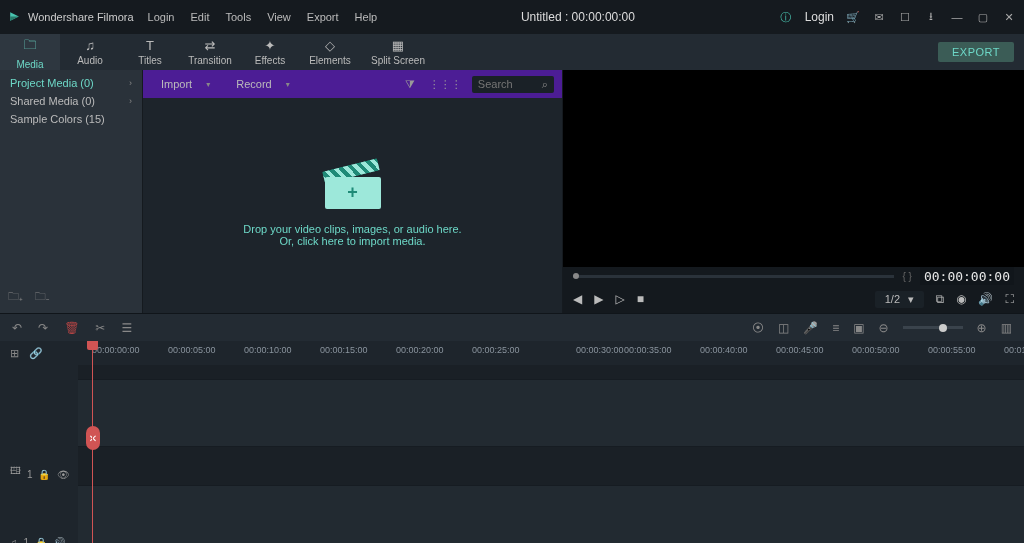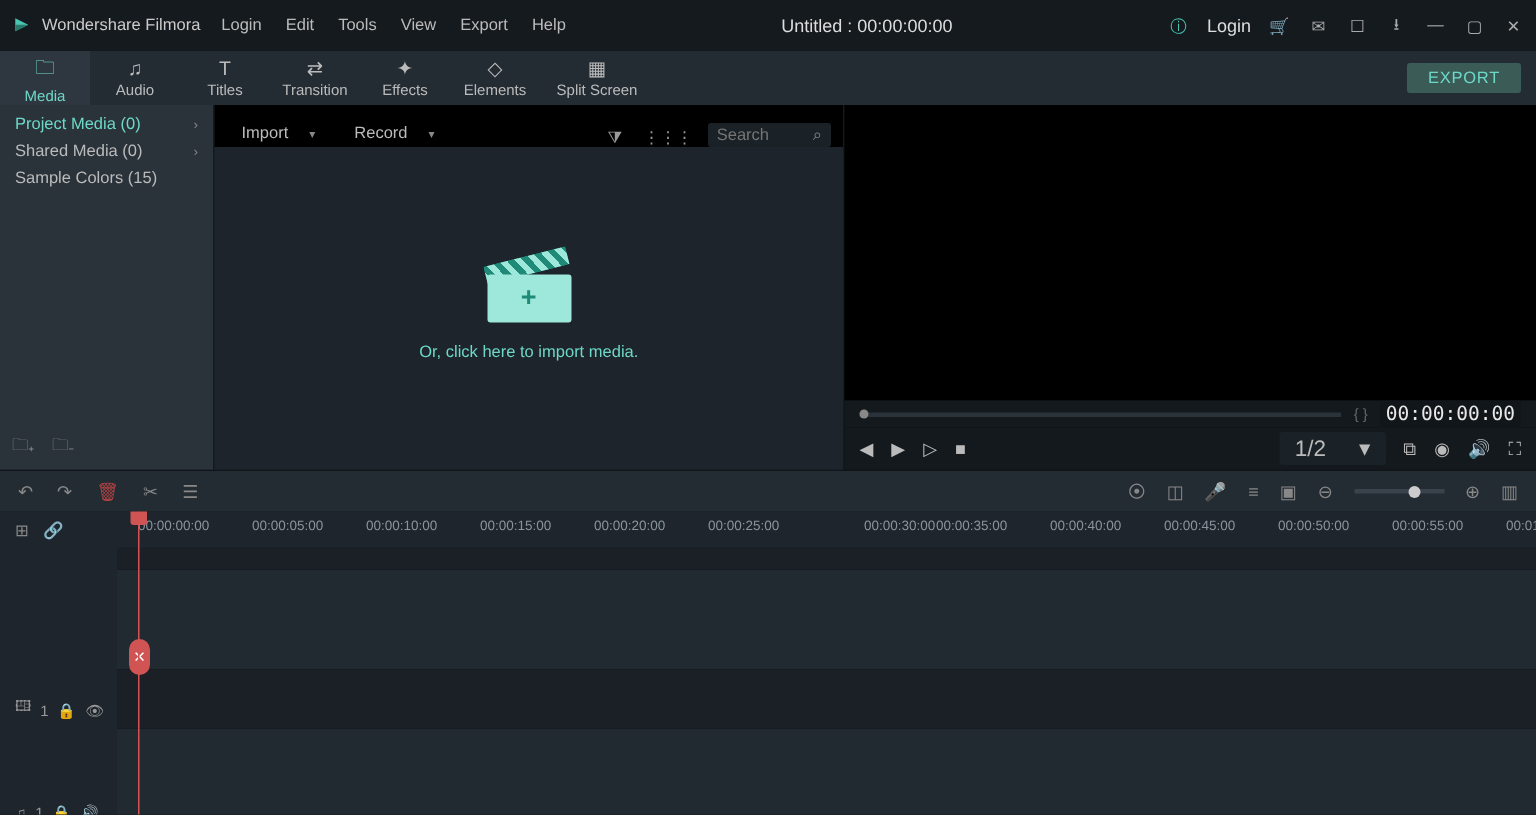--- a/index.html
+++ b/index.html
@@ -24,21 +24,21 @@
 
 .mid { display: flex; height: 243px; }
 .sidebar { width: 142px; background: #2a323a; padding-top: 4px; position: relative; }
 .side-item { padding: 3px 10px; display: flex; justify-content: space-between; align-items: center; color: #bbb; cursor: pointer; font-size: 11px; }
 .side-item.active { color: #6dd8c7; }
 .side-chev { font-size: 9px; color: #888; }
 .side-bottom { position: absolute; bottom: 6px; left: 8px; display: flex; gap: 12px; color: #888; }
 .side-bottom .ic { cursor: pointer; }
 
 .browser { flex: 1; max-width: 420px; background: #1d242b; display: flex; flex-direction: column; border-left: 1px solid #151a1f; }
-.browser-top { height: 28px; display: flex; align-items: flex-end; gap: 6px; padding: 0 8px; background: #000000; }
+.browser-top { height: 28px; display: flex; align-items: center; gap: 6px; padding: 0 8px; background: #4c1d95; }
 .dd { display: flex; align-items: center; gap: 14px; padding: 3px 10px; color: #bbb; cursor: pointer; font-size: 11px; }
 .dd .chev { font-size: 8px; color: #888; }
 .bt-spacer { flex: 1; }
 .bt-ic { color: #999; cursor: pointer; padding: 0 4px; }
 .search-box { display: flex; align-items: center; background: #1a2127; border-radius: 2px; padding: 2px 6px; gap: 6px; }
 .search-box input { background: transparent; border: none; color: #bbb; font-size: 11px; width: 58px; outline: none; }
 .browser-body { flex: 1; display: flex; flex-direction: column; align-items: center; justify-content: center; color: #6dd8c7; font-size: 11px; text-align: center; }
 .clap { width: 56px; height: 44px; margin-bottom: 14px; position: relative; }
 .clap-body { position: absolute; bottom: 0; width: 56px; height: 32px; background: #9de8da; border-radius: 2px; display:flex; align-items:center; justify-content:center; }
 .clap-plus { color:#1f8a77; font-size:18px; font-weight:bold; }
@@ -48,21 +48,21 @@
 .preview { flex: 1; background: #0b0e11; display: flex; flex-direction: column; border-left: 1px solid #151a1f; }
 .preview-video { flex: 1; background: #000; }
 .scrub { height: 18px; display: flex; align-items: center; padding: 0 10px; gap: 8px; background: #14191e; }
 .scrub-bar { flex: 1; height: 3px; background: #2a323a; position: relative; }
 .scrub-dot { width: 6px; height: 6px; background: #888; border-radius: 3px; position: absolute; left: 0; top: -1.5px; }
 .scrub-mark { color: #666; font-size: 10px; }
 .tc { color: #e8e8e8; font-size: 13px; font-family: monospace; background:#11161b; padding:2px 4px; }
 .play-row { height: 28px; display: flex; align-items: center; padding: 0 10px; gap: 12px; background: #14191e; }
 .play-row .pic { color: #bbb; cursor: pointer; font-size: 12px; }
 .play-spacer { flex: 1; }
-.ratio-dd { background: #1a2127; color: #bbb; padding: 2px 10px; display: flex; align-items: center; gap: 22px; cursor: pointer; font-size: 15px; border-radius:2px; }
+.ratio-dd { background: #1a2127; color: #bbb; padding: 2px 10px; display: flex; align-items: center; gap: 8px; cursor: pointer; font-size: 11px; border-radius:2px; }
 
 .tl-tools { height: 28px; background: #232b33; display: flex; align-items: center; padding: 0 12px; gap: 16px; border-top: 1px solid #10151a; }
 .tl-tools .tic { color: #888; cursor: pointer; font-size: 12px; }
 .tl-tools .tic.red { color:#b24444; }
 .tl-tools-right { margin-left: auto; display: flex; gap: 14px; align-items: center; }
 .zoom-slider { width: 60px; height: 3px; background: #3a434c; position: relative; }
 .zoom-thumb { width: 8px; height: 8px; background: #ccc; border-radius: 4px; position: absolute; top: -2.5px; left: 36px; }
 
 .timeline { height: 213px; background: #1a2026; display: flex; }
 .tl-left { width: 78px; background: #1e252c; display: flex; flex-direction: column; }
@@ -184,20 +184,21 @@
         <span style="color:#888">⌕</span>
       </div>
     </div>
     <div class="browser-body">
       <div class="clap">
         <div class="clap-top"></div>
         <div class="clap-body">
             <span class="clap-plus">+</span>
           </div>
       </div>
+      <div>Drop your video clips, images, or audio here.</div>
       <div>Or, click here to import media.</div>
     </div>
   </div>
 
   <div class="preview">
     <div class="preview-video"></div>
     <div class="scrub">
       <div class="scrub-bar">
           <div class="scrub-dot"></div>
         </div>

